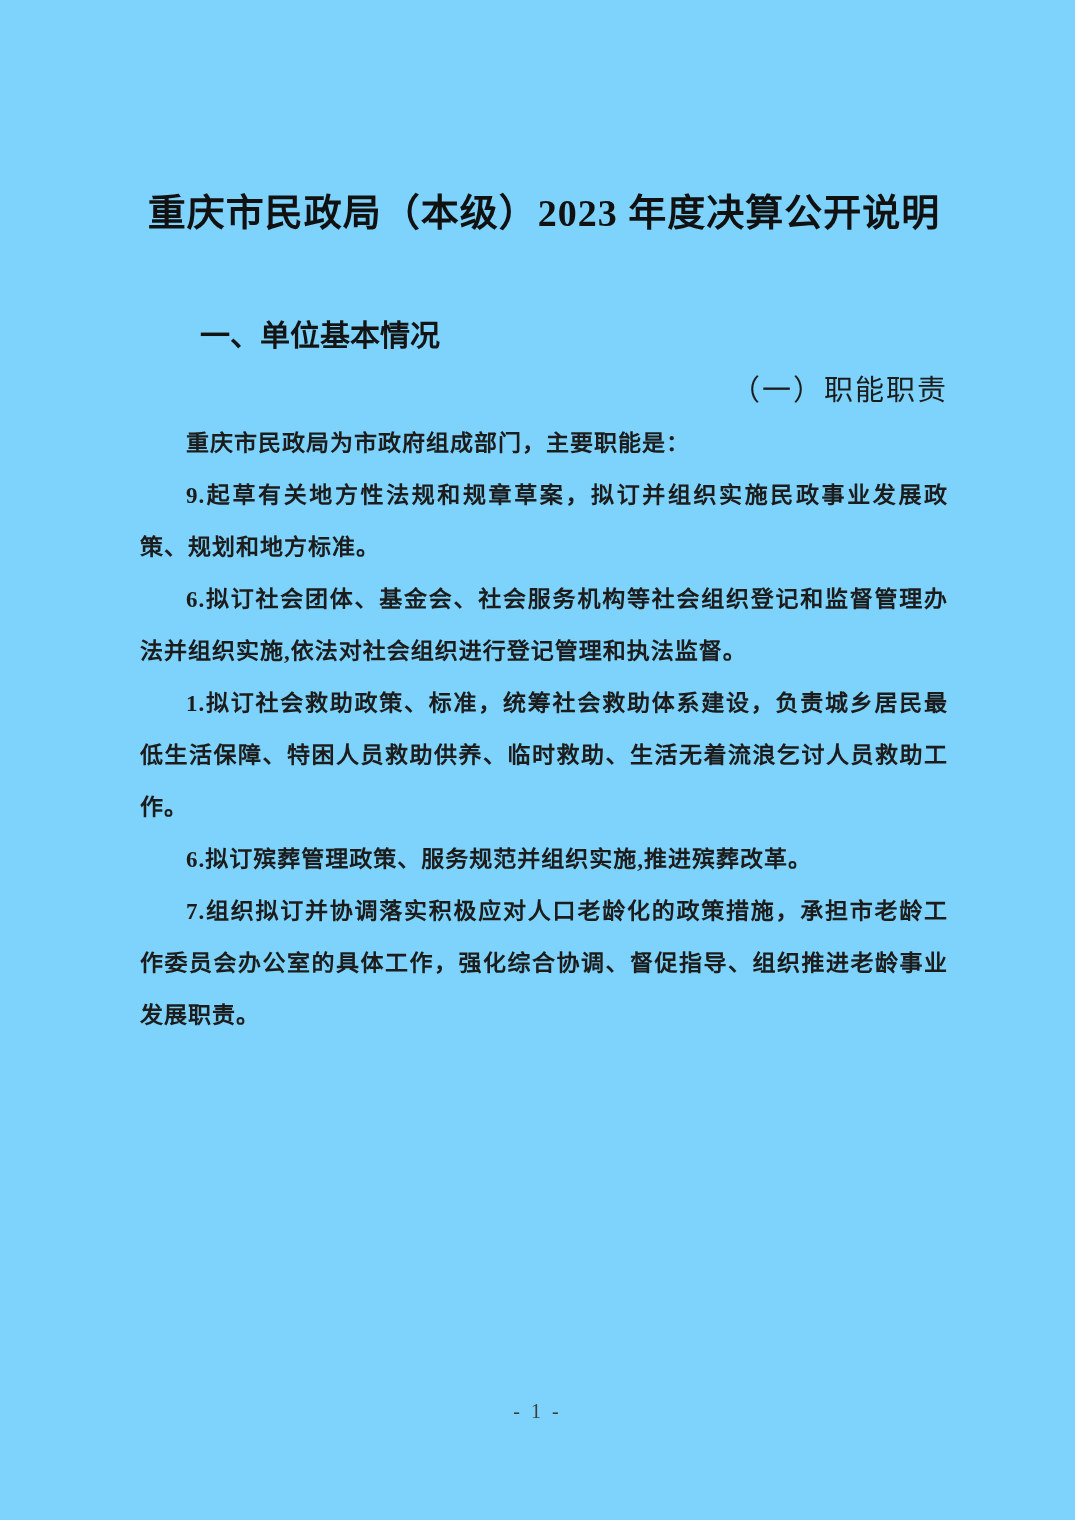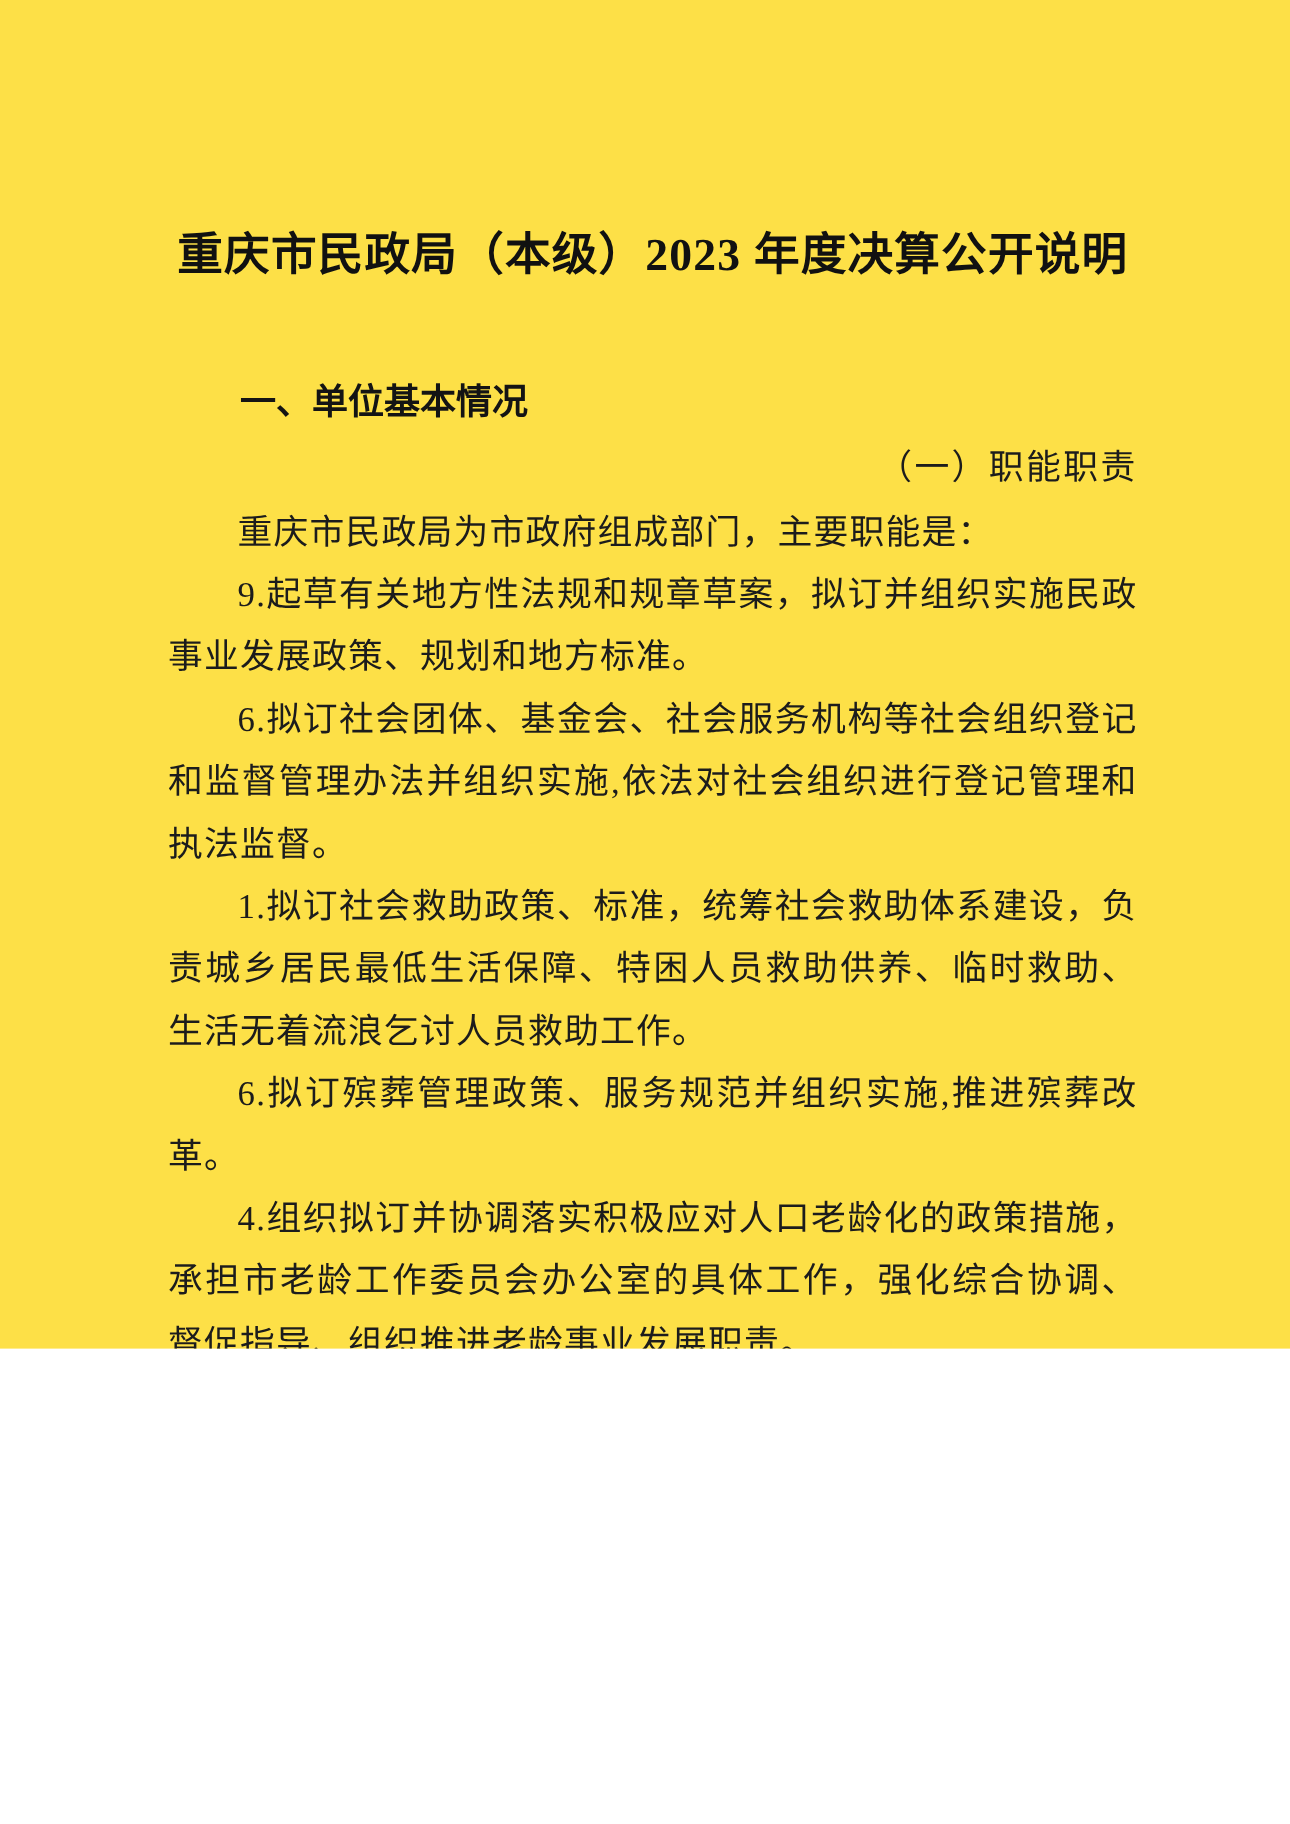--- a/index.html
+++ b/index.html
@@ -3,22 +3,22 @@
 <meta charset="utf-8">
 <style>
   html, body {
     margin: 0;
     padding: 0;
     background: #ffffff;
   }
   .page {
     position: relative;
     width: 1075px;
-    height: 1124px;
-    background: #fde047;
+    height: 1520px;
+    background: #7dd3fc;
     overflow: hidden;
     color: #1c1c1c;
     font-family: "Liberation Serif", serif;
   }
   .content {
     position: absolute;
     left: 140px;
     top: 188px;
     width: 808px;
   }
@@ -47,22 +47,22 @@
     font-size: 29px;
     line-height: 55px;
     text-indent: 2em;
     margin: 0;
     letter-spacing: 2px;
     color: #1c1c1c;
     text-align: right;
   }
   .body-paragraph {
     font-family: "Liberation Serif", serif;
-    font-weight: 400;
-    font-size: 29px;
+    font-weight: 700;
+    font-size: 23px;
     line-height: 52px;
     text-indent: 2em;
     text-align: justify;
     margin: 0;
     letter-spacing: 1px;
     color: #1c1c1c;
   }
   .page-number {
     position: absolute;
     left: 0;
@@ -91,17 +91,17 @@
     <p class="body-paragraph">9.起草有关地方性法规和规章草案，拟订并组织实施民政事业发展政策、规划和地方标准。</p>
 
     <p class="body-paragraph">6.拟订社会团体、基金会、社会服务机构等社会组织登记和监督管理办法并组织实施,依法对社会组织进行登记管理和执法监督。</p>
 
     <p class="body-paragraph">1.拟订社会救助政策、标准，统筹社会救助体系建设，负责城乡居民最低生活保障、特困人员救助供养、临时救助、生活无着流浪乞讨人员救助工作。</p>
 
 
 
     <p class="body-paragraph">6.拟订殡葬管理政策、服务规范并组织实施,推进殡葬改革。</p>
 
-    <p class="body-paragraph">4.组织拟订并协调落实积极应对人口老龄化的政策措施，承担市老龄工作委员会办公室的具体工作，强化综合协调、督促指导、组织推进老龄事业发展职责。</p>
+    <p class="body-paragraph">7.组织拟订并协调落实积极应对人口老龄化的政策措施，承担市老龄工作委员会办公室的具体工作，强化综合协调、督促指导、组织推进老龄事业发展职责。</p>
   </div>
 
   <div class="page-number">- 1 -</div>
 </div>
 
 </body></html>

